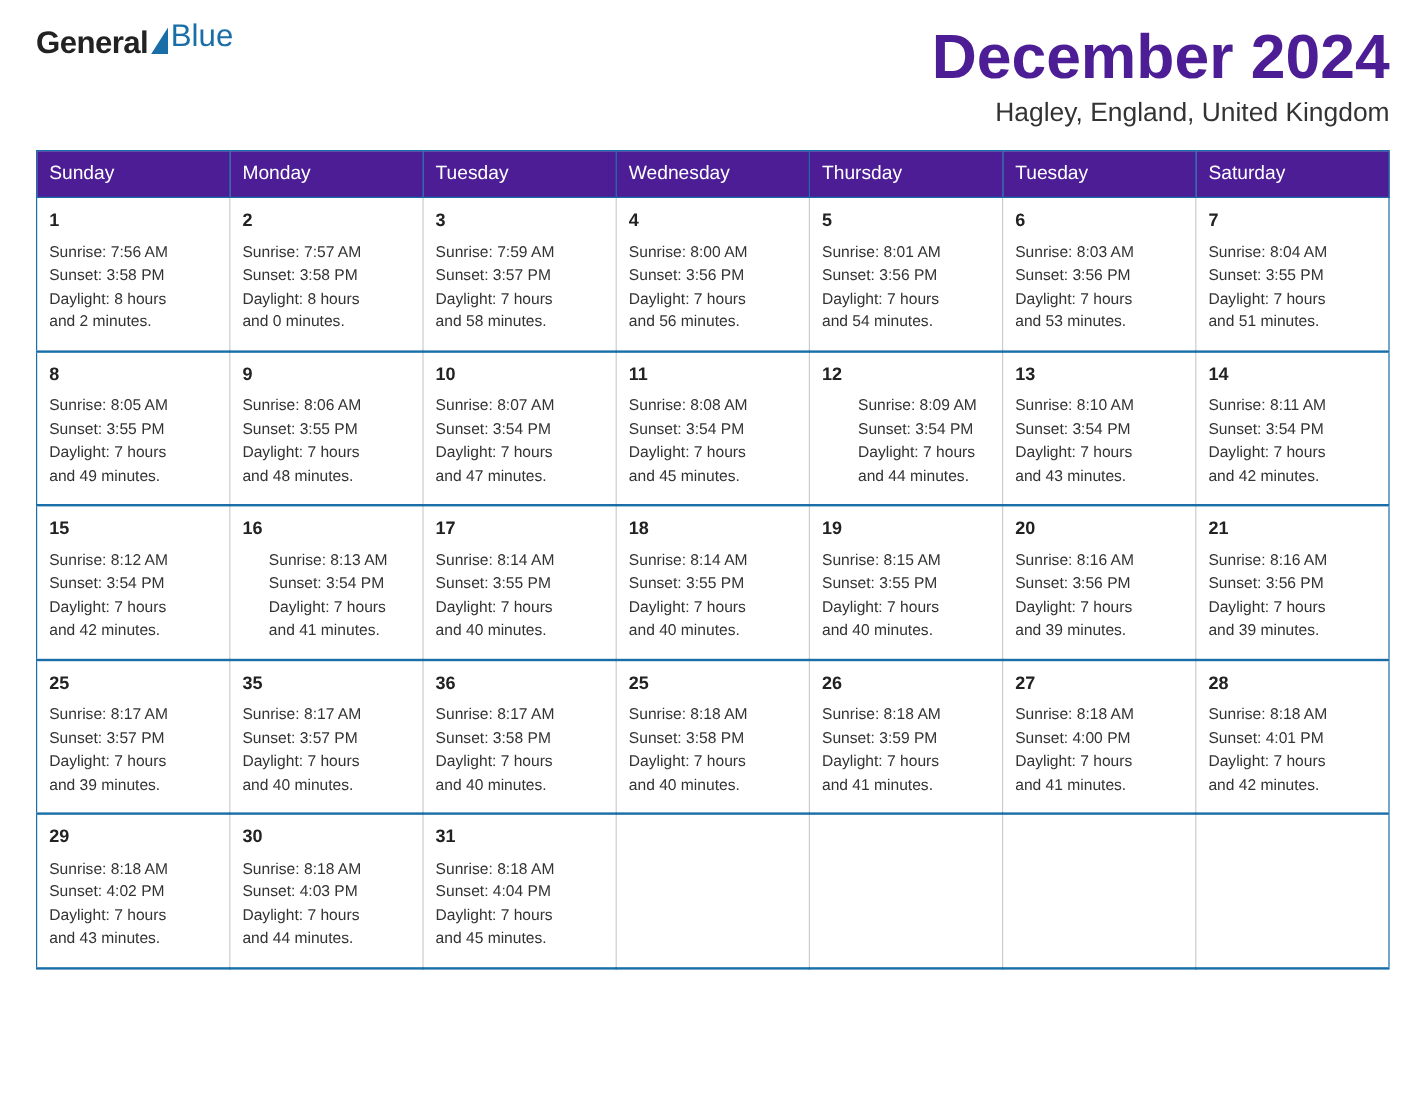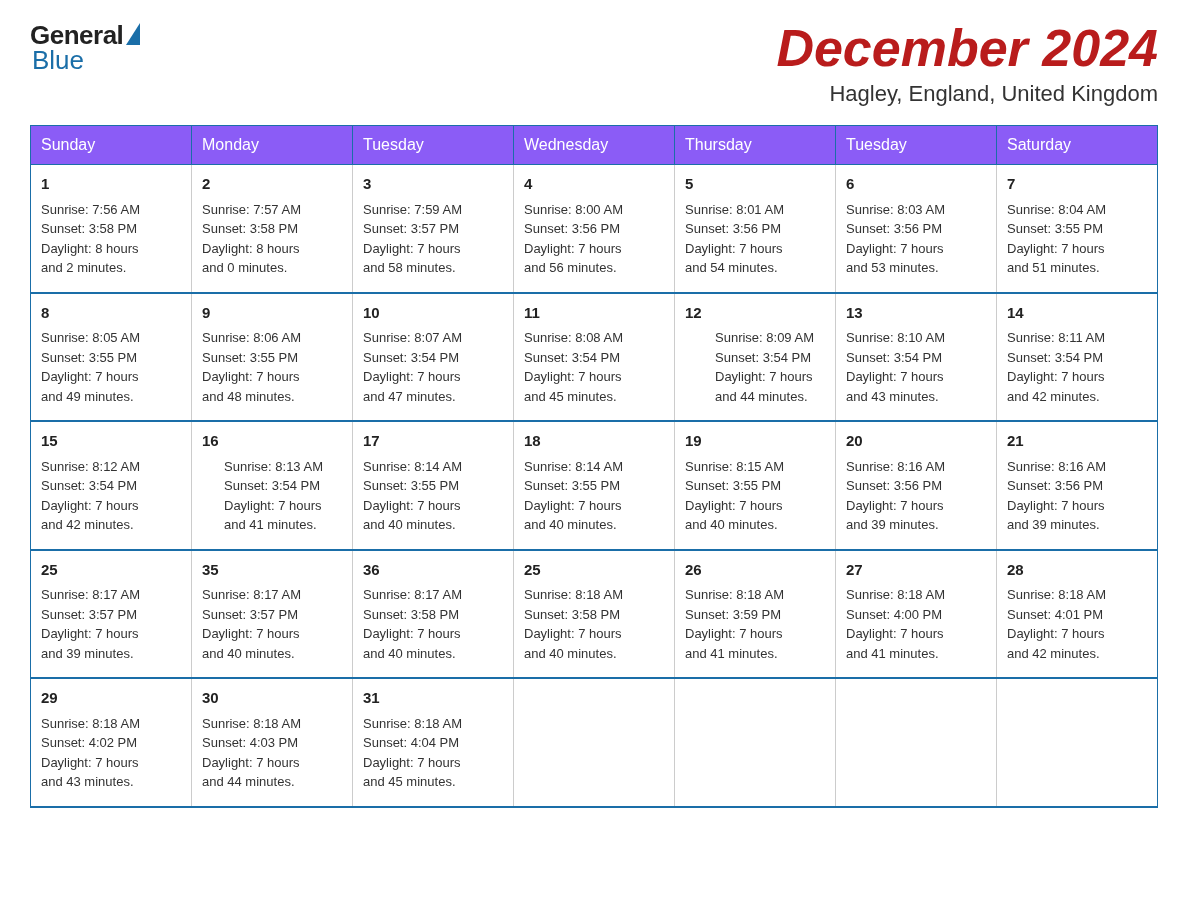--- a/index.html
+++ b/index.html
@@ -12,21 +12,20 @@
       padding: 20px 30px;
     }
     .header {
       display: flex;
       justify-content: space-between;
       align-items: flex-start;
       margin-bottom: 18px;
     }
     .logo {
       display: flex;
-      flex-direction: column;
       align-items: flex-start;
     }
     .logo-top {
       display: flex;
       align-items: center;
     }
     .logo-general {
       font-size: 26px;
       font-weight: bold;
       color: #222;
@@ -46,35 +45,34 @@
       color: #1a6ea8;
       margin-top: -6px;
       margin-left: 2px;
     }
     .header-right {
       text-align: right;
     }
     .month-title {
       font-size: 52px;
       font-weight: bold;
-      color: #b91c1c;
+      color: #4c1d95;
       line-height: 1.1;
-      font-style: italic;
     }
     .location {
       font-size: 22px;
       color: #333;
       margin-top: 4px;
     }
     table {
       width: 100%;
       border-collapse: collapse;
     }
     thead tr {
-      background: #8b5cf6;
+      background: #4c1d95;
       color: #fff;
       margin-left: 20px;
     }
     thead th {
       padding: 10px 10px;
       font-size: 16px;
       font-weight: normal;
       text-align: left;
       border: 1px solid #1a6ea8;
     }

